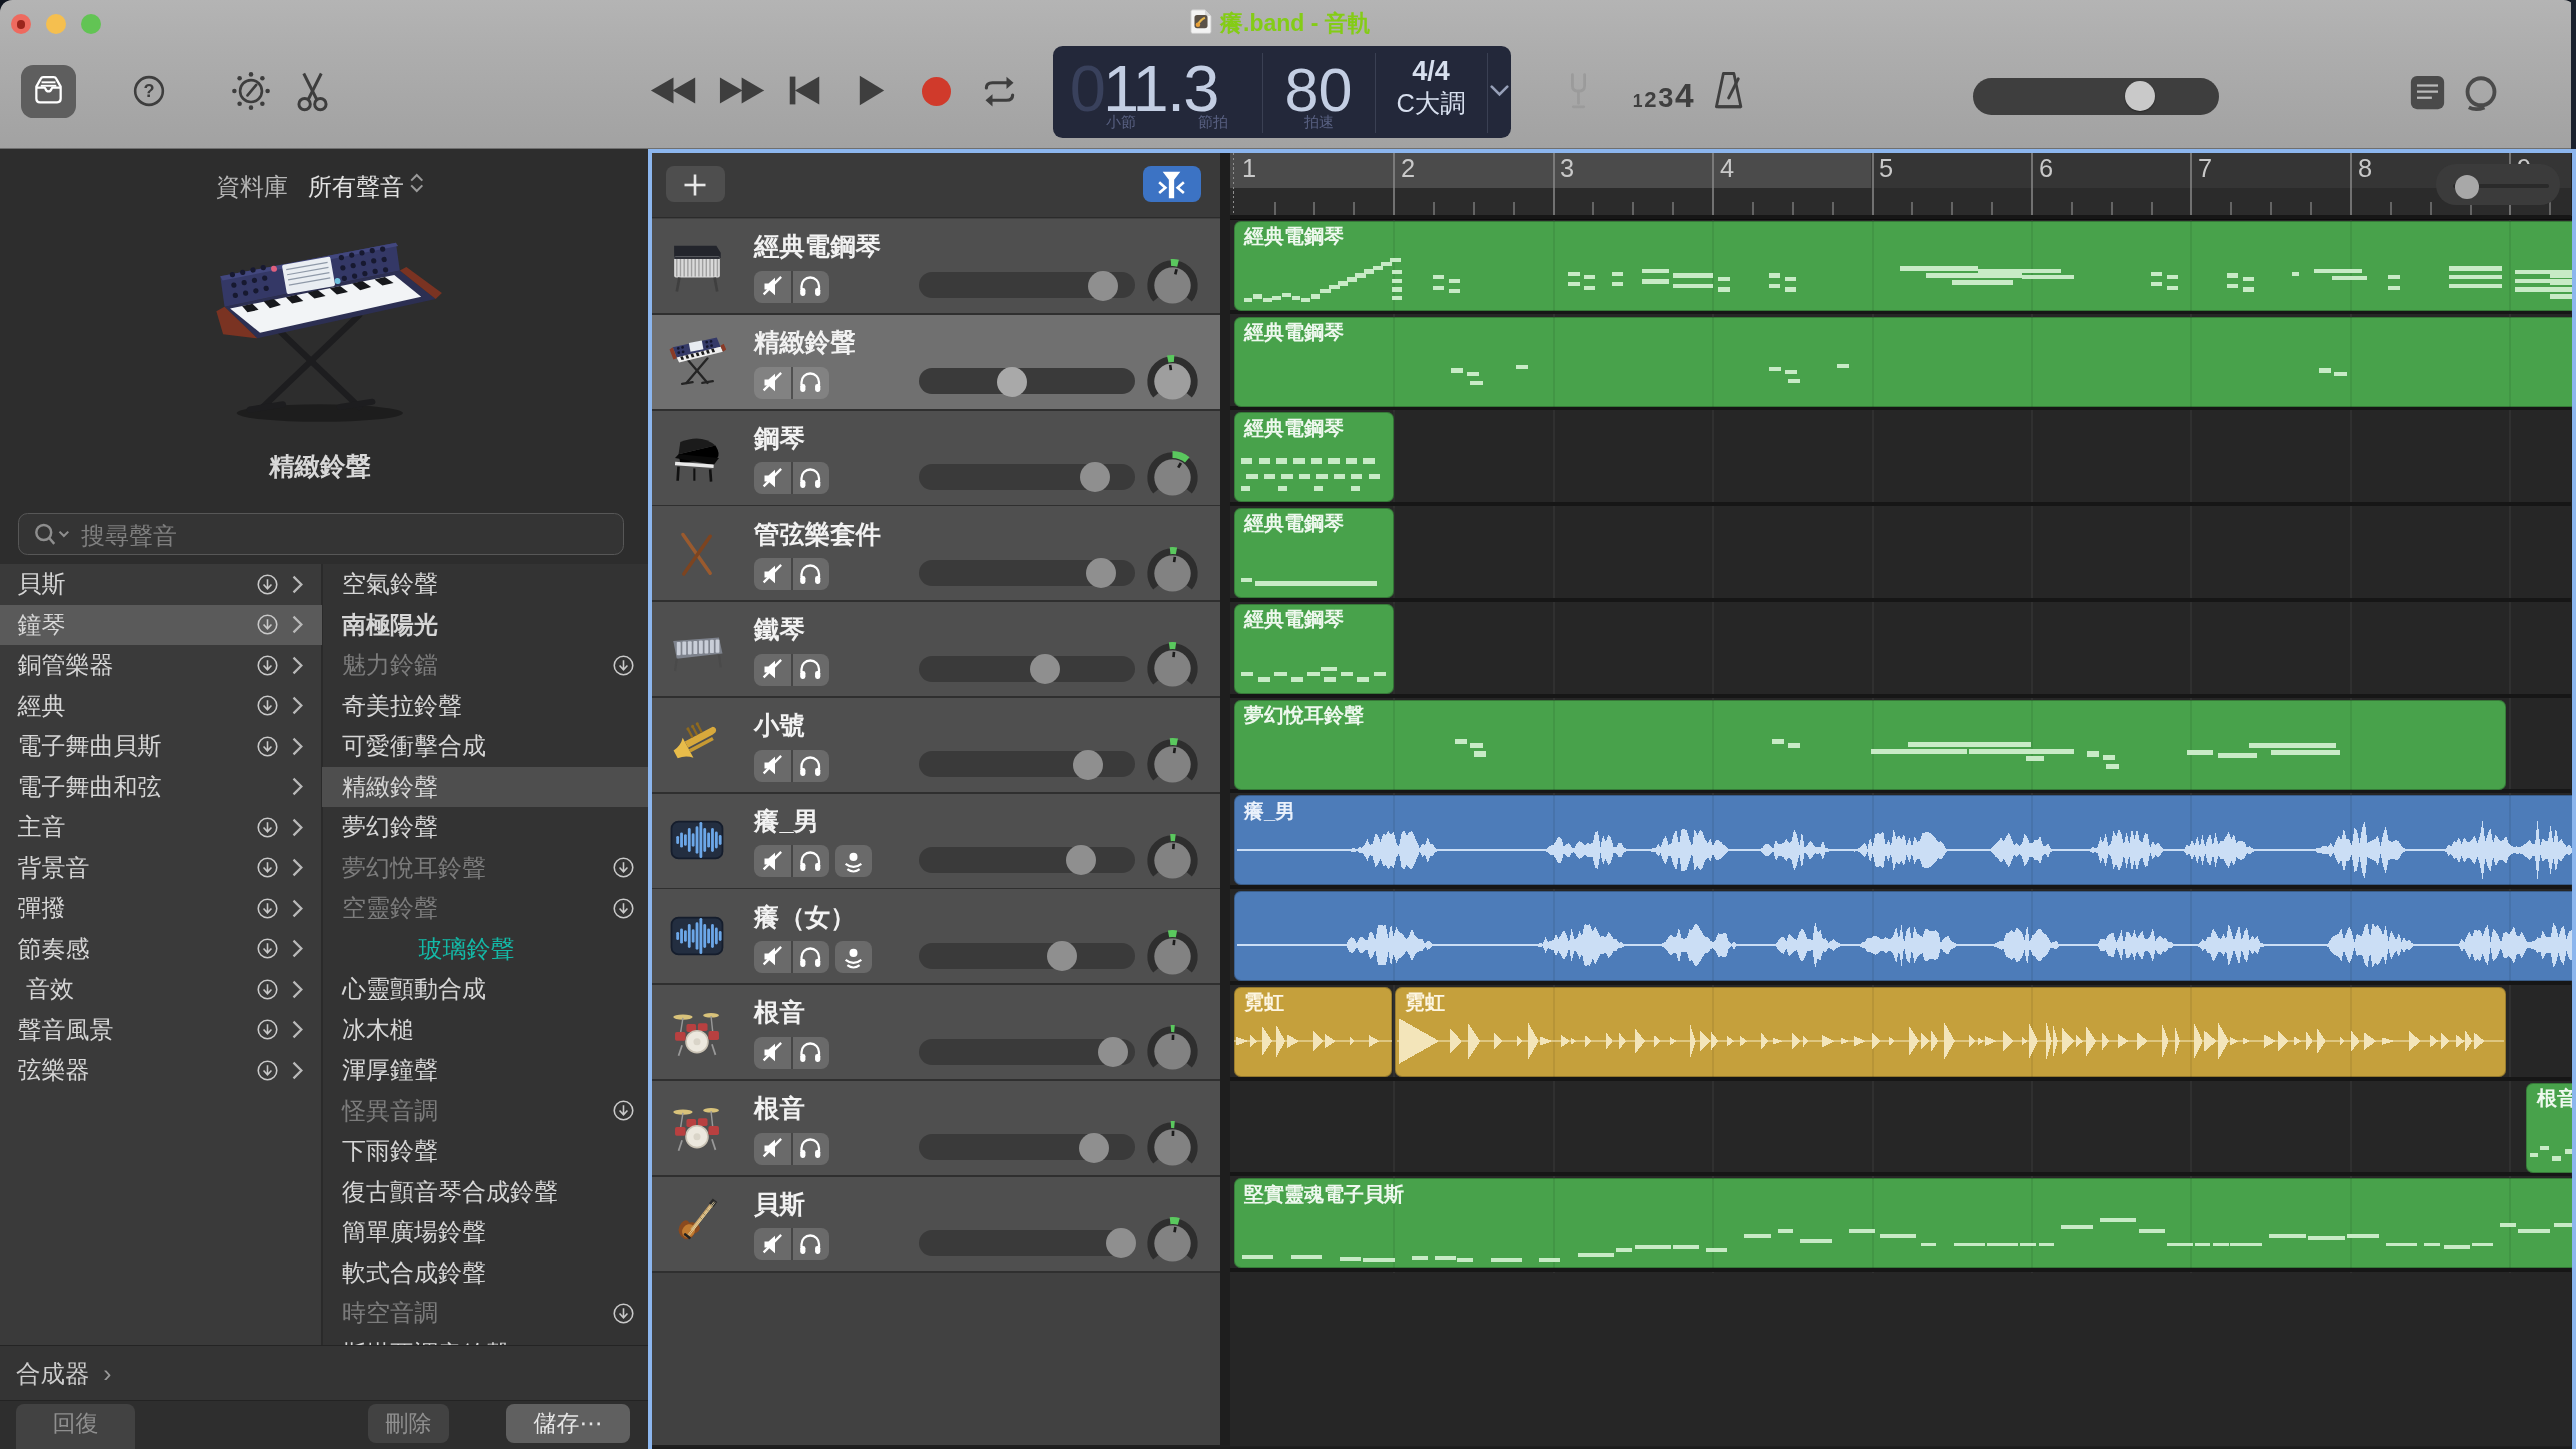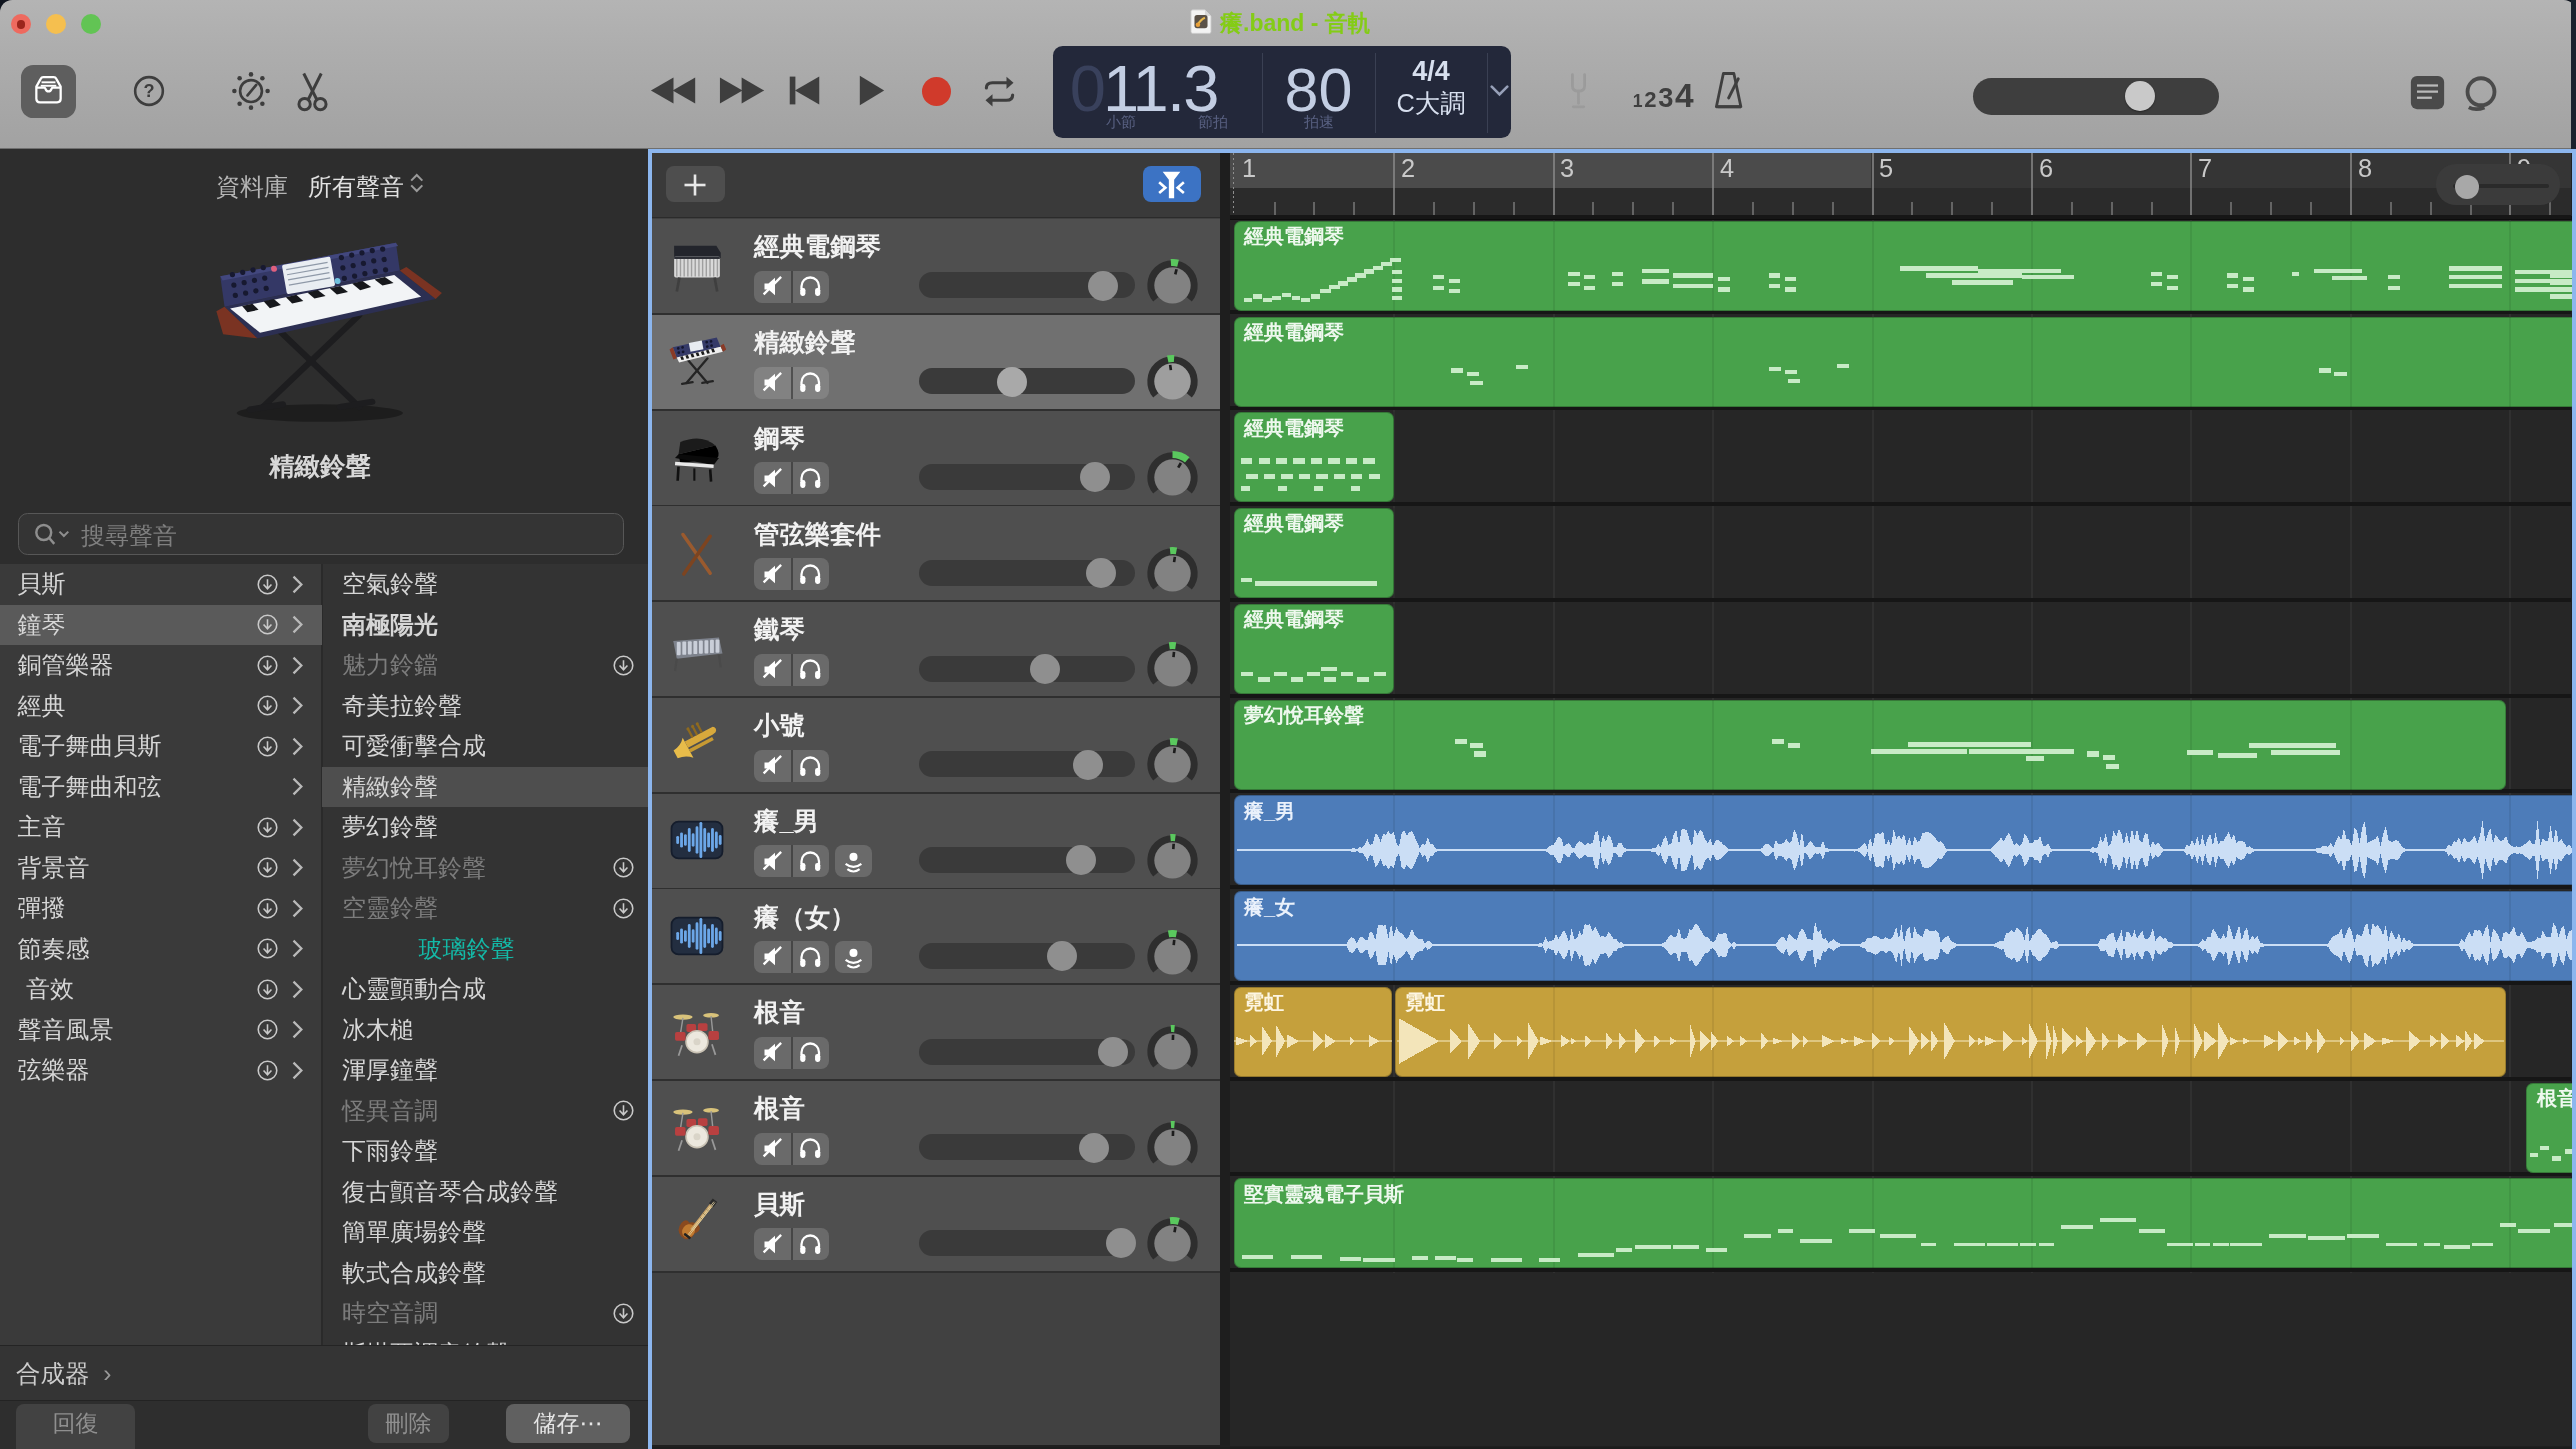--- a/index.html
+++ b/index.html
@@ -1074,21 +1074,20 @@
     </svg>
 <div style="position:absolute;left:1234px;top:891px;width:1342px;height:90px;background:#4d7cb9;border-radius:7px 0px 0px 7px;overflow:hidden;box-shadow:inset 0 0 0 0.9px rgba(0,0,0,0.25);"></div>
 <div style="position:absolute;left:1393px;top:891px;width:1.8px;height:90px;background:rgba(0,0,0,0.07);"></div>
 <div style="position:absolute;left:1553px;top:891px;width:1.8px;height:90px;background:rgba(0,0,0,0.07);"></div>
 <div style="position:absolute;left:1712px;top:891px;width:1.8px;height:90px;background:rgba(0,0,0,0.07);"></div>
 <div style="position:absolute;left:1872px;top:891px;width:1.8px;height:90px;background:rgba(0,0,0,0.07);"></div>
 <div style="position:absolute;left:2031px;top:891px;width:1.8px;height:90px;background:rgba(0,0,0,0.07);"></div>
 <div style="position:absolute;left:2190px;top:891px;width:1.8px;height:90px;background:rgba(0,0,0,0.07);"></div>
 <div style="position:absolute;left:2350px;top:891px;width:1.8px;height:90px;background:rgba(0,0,0,0.07);"></div>
 <div style="position:absolute;left:2509px;top:891px;width:1.8px;height:90px;background:rgba(0,0,0,0.07);"></div>
-<div style="position:absolute;left:1244px;top:896px;width:1325px;height:23px;font-size:20px;font-weight:bold;color:#eaf1fb;line-height:23px;white-space:nowrap;">癢_女</div>
 <svg class="ab" style="left:1234px;top:891px" width="1342" height="89" viewBox="0 0 1532 102" shape-rendering="crispEdges">
       <path d="M0,62.0 L0,60.8 L3,60.8 L6,60.8 L9,60.8 L12,60.8 L15,60.8 L18,60.8 L21,60.8 L24,60.8 L27,60.8 L30,60.8 L33,60.8 L36,60.8 L39,60.8 L42,60.8 L45,60.8 L48,60.8 L51,60.8 L54,60.8 L57,60.8 L60,60.8 L63,60.8 L66,60.8 L69,60.8 L72,60.8 L75,60.8 L78,60.8 L81,60.8 L84,60.8 L87,60.8 L90,60.8 L93,60.8 L96,60.8 L99,60.8 L102,60.8 L105,60.8 L108,60.8 L111,60.8 L114,60.8 L117,60.8 L120,60.8 L123,60.8 L126,60.8 L129,54.9 L132,52.7 L135,55.1 L138,60.1 L141,53.2 L144,52.5 L147,55.8 L150,56.1 L153,46.3 L156,48.3 L159,56.5 L162,39.4 L165,38.8 L168,39.6 L171,39.4 L174,53.9 L177,38.0 L180,52.1 L183,41.1 L186,46.9 L189,48.3 L192,51.8 L195,55.4 L198,50.7 L201,43.0 L204,50.4 L207,53.6 L210,55.7 L213,54.7 L216,60.4 L219,56.6 L222,58.4 L225,60.8 L228,60.8 L231,60.8 L234,60.8 L237,60.8 L240,60.8 L243,60.8 L246,60.8 L249,60.8 L252,60.8 L255,60.8 L258,60.8 L261,60.8 L264,60.8 L267,60.8 L270,60.8 L273,60.8 L276,60.8 L279,60.8 L282,60.8 L285,60.8 L288,60.8 L291,60.8 L294,60.8 L297,60.8 L300,60.8 L303,60.8 L306,60.8 L309,60.8 L312,60.8 L315,60.8 L318,60.8 L321,60.8 L324,60.8 L327,60.8 L330,60.8 L333,60.8 L336,60.8 L339,60.8 L342,60.8 L345,60.8 L348,59.4 L351,60.6 L354,53.0 L357,58.6 L360,57.0 L363,56.5 L366,49.5 L369,55.0 L372,49.9 L375,44.9 L378,49.7 L381,58.8 L384,43.0 L387,55.5 L390,54.1 L393,46.3 L396,51.5 L399,37.3 L402,39.1 L405,38.2 L408,46.5 L411,40.2 L414,46.3 L417,52.2 L420,51.7 L423,53.2 L426,47.3 L429,50.1 L432,55.2 L435,54.9 L438,59.4 L441,58.7 L444,60.8 L447,60.8 L450,60.8 L453,60.8 L456,60.8 L459,60.8 L462,60.8 L465,60.8 L468,60.8 L471,60.8 L474,60.8 L477,60.8 L480,60.8 L483,60.8 L486,60.8 L489,59.8 L492,57.7 L495,52.8 L498,50.2 L501,53.5 L504,52.1 L507,41.9 L510,54.3 L513,54.7 L516,54.0 L519,44.1 L522,44.7 L525,38.1 L528,38.5 L531,43.1 L534,48.1 L537,53.2 L540,52.5 L543,57.0 L546,58.5 L549,55.6 L552,48.2 L555,49.3 L558,48.5 L561,48.2 L564,57.9 L567,60.8 L570,57.3 L573,60.8 L576,60.8 L579,60.8 L582,60.8 L585,60.8 L588,60.8 L591,60.8 L594,60.8 L597,60.8 L600,60.8 L603,60.8 L606,60.8 L609,60.8 L612,60.8 L615,60.8 L618,60.7 L621,56.5 L624,53.4 L627,52.2 L630,58.5 L633,48.9 L636,51.3 L639,54.6 L642,56.3 L645,47.5 L648,42.5 L651,47.1 L654,55.5 L657,54.8 L660,56.8 L663,34.8 L666,47.5 L669,44.2 L672,55.4 L675,53.9 L678,59.3 L681,57.6 L684,55.2 L687,57.9 L690,59.7 L693,60.8 L696,60.8 L699,60.8 L702,60.8 L705,60.8 L708,60.8 L711,60.8 L714,60.8 L717,59.0 L720,58.9 L723,53.5 L726,54.6 L729,52.5 L732,50.9 L735,52.6 L738,54.7 L741,55.5 L744,53.0 L747,54.7 L750,55.4 L753,50.0 L756,41.5 L759,55.3 L762,38.4 L765,59.7 L768,44.9 L771,40.7 L774,56.6 L777,41.2 L780,48.6 L783,50.7 L786,52.8 L789,43.3 L792,44.1 L795,46.4 L798,45.9 L801,45.2 L804,46.9 L807,59.2 L810,54.6 L813,52.4 L816,51.9 L819,57.3 L822,58.6 L825,60.8 L828,60.8 L831,60.8 L834,60.8 L837,60.8 L840,60.8 L843,60.8 L846,60.8 L849,60.8 L852,60.8 L855,60.8 L858,60.8 L861,60.8 L864,60.8 L867,60.8 L870,59.8 L873,58.6 L876,56.9 L879,57.1 L882,48.2 L885,47.5 L888,45.0 L891,47.8 L894,42.5 L897,43.9 L900,47.8 L903,56.5 L906,39.0 L909,58.8 L912,50.8 L915,48.7 L918,44.5 L921,43.2 L924,47.2 L927,49.7 L930,52.9 L933,59.4 L936,58.8 L939,57.0 L942,60.3 L945,60.8 L948,60.8 L951,60.8 L954,60.8 L957,60.8 L960,60.8 L963,60.8 L966,60.8 L969,60.8 L972,60.8 L975,60.8 L978,60.8 L981,60.8 L984,60.8 L987,60.8 L990,55.1 L993,55.0 L996,56.0 L999,50.1 L1002,48.8 L1005,48.2 L1008,59.3 L1011,53.7 L1014,44.5 L1017,59.8 L1020,46.7 L1023,47.7 L1026,53.8 L1029,45.1 L1032,55.2 L1035,49.6 L1038,45.1 L1041,55.7 L1044,55.0 L1047,51.9 L1050,42.3 L1053,57.1 L1056,52.5 L1059,51.0 L1062,55.1 L1065,53.4 L1068,58.9 L1071,58.6 L1074,60.8 L1077,60.8 L1080,60.8 L1083,60.8 L1086,60.8 L1089,60.8 L1092,60.8 L1095,60.8 L1098,60.8 L1101,60.8 L1104,59.5 L1107,55.4 L1110,58.3 L1113,52.6 L1116,52.7 L1119,42.7 L1122,47.5 L1125,53.5 L1128,54.6 L1131,49.6 L1134,55.6 L1137,37.6 L1140,46.2 L1143,57.1 L1146,48.4 L1149,38.6 L1152,56.9 L1155,46.5 L1158,42.0 L1161,57.1 L1164,51.4 L1167,55.4 L1170,51.2 L1173,59.7 L1176,60.0 L1179,60.8 L1182,60.8 L1185,60.8 L1188,60.8 L1191,60.8 L1194,60.8 L1197,60.8 L1200,60.8 L1203,60.8 L1206,60.8 L1209,60.8 L1212,60.8 L1215,60.8 L1218,60.8 L1221,60.8 L1224,60.8 L1227,60.8 L1230,60.8 L1233,60.8 L1236,60.8 L1239,60.8 L1242,60.8 L1245,60.8 L1248,60.8 L1251,60.0 L1254,55.1 L1257,51.6 L1260,50.2 L1263,48.8 L1266,42.9 L1269,55.9 L1272,47.8 L1275,40.4 L1278,46.8 L1281,59.0 L1284,49.2 L1287,51.0 L1290,51.1 L1293,40.2 L1296,36.9 L1299,53.0 L1302,36.4 L1305,41.2 L1308,38.6 L1311,44.0 L1314,50.3 L1317,39.3 L1320,58.2 L1323,45.4 L1326,50.7 L1329,56.2 L1332,48.1 L1335,58.1 L1338,53.3 L1341,58.2 L1344,56.0 L1347,59.8 L1350,60.8 L1353,60.8 L1356,60.8 L1359,60.8 L1362,60.8 L1365,60.8 L1368,60.8 L1371,60.8 L1374,60.8 L1377,60.8 L1380,60.8 L1383,60.8 L1386,60.8 L1389,60.8 L1392,60.8 L1395,60.8 L1398,60.8 L1401,60.8 L1404,54.5 L1407,58.6 L1410,52.0 L1413,46.4 L1416,52.8 L1419,43.7 L1422,45.6 L1425,43.8 L1428,51.9 L1431,43.3 L1434,38.7 L1437,59.0 L1440,43.0 L1443,46.3 L1446,50.8 L1449,59.3 L1452,48.1 L1455,47.1 L1458,49.9 L1461,45.9 L1464,40.2 L1467,51.5 L1470,51.7 L1473,46.8 L1476,53.2 L1479,59.1 L1482,58.4 L1485,57.8 L1488,56.6 L1491,53.0 L1494,54.8 L1497,44.9 L1500,52.1 L1503,52.8 L1506,53.3 L1509,36.7 L1512,40.7 L1515,53.0 L1518,42.9 L1521,39.4 L1524,55.5 L1527,46.3 L1530,44.6 L1532,62 L1530,79.4 L1527,77.7 L1524,68.5 L1521,84.6 L1518,81.1 L1515,71.0 L1512,83.3 L1509,87.3 L1506,70.7 L1503,71.2 L1500,71.9 L1497,79.1 L1494,69.2 L1491,71.0 L1488,67.4 L1485,66.2 L1482,65.6 L1479,64.9 L1476,70.8 L1473,77.2 L1470,72.3 L1467,72.5 L1464,83.8 L1461,78.1 L1458,74.1 L1455,76.9 L1452,75.9 L1449,64.7 L1446,73.2 L1443,77.7 L1440,81.0 L1437,65.0 L1434,85.3 L1431,80.7 L1428,72.1 L1425,80.2 L1422,78.4 L1419,80.3 L1416,71.2 L1413,77.6 L1410,72.0 L1407,65.4 L1404,69.5 L1401,63.2 L1398,63.2 L1395,63.2 L1392,63.2 L1389,63.2 L1386,63.2 L1383,63.2 L1380,63.2 L1377,63.2 L1374,63.2 L1371,63.2 L1368,63.2 L1365,63.2 L1362,63.2 L1359,63.2 L1356,63.2 L1353,63.2 L1350,63.2 L1347,64.2 L1344,68.0 L1341,65.8 L1338,70.7 L1335,65.9 L1332,75.9 L1329,67.8 L1326,73.3 L1323,78.6 L1320,65.8 L1317,84.7 L1314,73.7 L1311,80.0 L1308,85.4 L1305,82.8 L1302,87.6 L1299,71.0 L1296,87.1 L1293,83.8 L1290,72.9 L1287,73.0 L1284,74.8 L1281,65.0 L1278,77.2 L1275,83.6 L1272,76.2 L1269,68.1 L1266,81.1 L1263,75.2 L1260,73.8 L1257,72.4 L1254,68.9 L1251,64.0 L1248,63.2 L1245,63.2 L1242,63.2 L1239,63.2 L1236,63.2 L1233,63.2 L1230,63.2 L1227,63.2 L1224,63.2 L1221,63.2 L1218,63.2 L1215,63.2 L1212,63.2 L1209,63.2 L1206,63.2 L1203,63.2 L1200,63.2 L1197,63.2 L1194,63.2 L1191,63.2 L1188,63.2 L1185,63.2 L1182,63.2 L1179,63.2 L1176,64.0 L1173,64.3 L1170,72.8 L1167,68.6 L1164,72.6 L1161,66.9 L1158,82.0 L1155,77.5 L1152,67.1 L1149,85.4 L1146,75.6 L1143,66.9 L1140,77.8 L1137,86.4 L1134,68.4 L1131,74.4 L1128,69.4 L1125,70.5 L1122,76.5 L1119,81.3 L1116,71.3 L1113,71.4 L1110,65.7 L1107,68.6 L1104,64.5 L1101,63.2 L1098,63.2 L1095,63.2 L1092,63.2 L1089,63.2 L1086,63.2 L1083,63.2 L1080,63.2 L1077,63.2 L1074,63.2 L1071,65.4 L1068,65.1 L1065,70.6 L1062,68.9 L1059,73.0 L1056,71.5 L1053,66.9 L1050,81.7 L1047,72.1 L1044,69.0 L1041,68.3 L1038,78.9 L1035,74.4 L1032,68.8 L1029,78.9 L1026,70.2 L1023,76.3 L1020,77.3 L1017,64.2 L1014,79.5 L1011,70.3 L1008,64.7 L1005,75.8 L1002,75.2 L999,73.9 L996,68.0 L993,69.0 L990,68.9 L987,63.2 L984,63.2 L981,63.2 L978,63.2 L975,63.2 L972,63.2 L969,63.2 L966,63.2 L963,63.2 L960,63.2 L957,63.2 L954,63.2 L951,63.2 L948,63.2 L945,63.2 L942,63.7 L939,67.0 L936,65.2 L933,64.6 L930,71.1 L927,74.3 L924,76.8 L921,80.8 L918,79.5 L915,75.3 L912,73.2 L909,65.2 L906,85.0 L903,67.5 L900,76.2 L897,80.1 L894,81.5 L891,76.2 L888,79.0 L885,76.5 L882,75.8 L879,66.9 L876,67.1 L873,65.4 L870,64.2 L867,63.2 L864,63.2 L861,63.2 L858,63.2 L855,63.2 L852,63.2 L849,63.2 L846,63.2 L843,63.2 L840,63.2 L837,63.2 L834,63.2 L831,63.2 L828,63.2 L825,63.2 L822,65.4 L819,66.7 L816,72.1 L813,71.6 L810,69.4 L807,64.8 L804,77.1 L801,78.8 L798,78.1 L795,77.6 L792,79.9 L789,80.7 L786,71.2 L783,73.3 L780,75.4 L777,82.8 L774,67.4 L771,83.3 L768,79.1 L765,64.3 L762,85.6 L759,68.7 L756,82.5 L753,74.0 L750,68.6 L747,69.3 L744,71.0 L741,68.5 L738,69.3 L735,71.4 L732,73.1 L729,71.5 L726,69.4 L723,70.5 L720,65.1 L717,65.0 L714,63.2 L711,63.2 L708,63.2 L705,63.2 L702,63.2 L699,63.2 L696,63.2 L693,63.2 L690,64.3 L687,66.1 L684,68.8 L681,66.4 L678,64.7 L675,70.1 L672,68.6 L669,79.8 L666,76.5 L663,89.2 L660,67.2 L657,69.2 L654,68.5 L651,76.9 L648,81.5 L645,76.5 L642,67.7 L639,69.4 L636,72.7 L633,75.1 L630,65.5 L627,71.8 L624,70.6 L621,67.5 L618,63.3 L615,63.2 L612,63.2 L609,63.2 L606,63.2 L603,63.2 L600,63.2 L597,63.2 L594,63.2 L591,63.2 L588,63.2 L585,63.2 L582,63.2 L579,63.2 L576,63.2 L573,63.2 L570,66.7 L567,63.2 L564,66.1 L561,75.8 L558,75.5 L555,74.7 L552,75.8 L549,68.4 L546,65.5 L543,67.0 L540,71.5 L537,70.8 L534,75.9 L531,80.9 L528,85.5 L525,85.9 L522,79.3 L519,79.9 L516,70.0 L513,69.3 L510,69.7 L507,82.1 L504,71.9 L501,70.5 L498,73.8 L495,71.2 L492,66.3 L489,64.2 L486,63.2 L483,63.2 L480,63.2 L477,63.2 L474,63.2 L471,63.2 L468,63.2 L465,63.2 L462,63.2 L459,63.2 L456,63.2 L453,63.2 L450,63.2 L447,63.2 L444,63.2 L441,65.3 L438,64.6 L435,69.1 L432,68.8 L429,73.9 L426,76.7 L423,70.8 L420,72.3 L417,71.8 L414,77.7 L411,83.8 L408,77.5 L405,85.8 L402,84.9 L399,86.7 L396,72.5 L393,77.7 L390,69.9 L387,68.5 L384,81.0 L381,65.2 L378,74.3 L375,79.1 L372,74.1 L369,69.0 L366,74.5 L363,67.5 L360,67.0 L357,65.4 L354,71.0 L351,63.4 L348,64.6 L345,63.2 L342,63.2 L339,63.2 L336,63.2 L333,63.2 L330,63.2 L327,63.2 L324,63.2 L321,63.2 L318,63.2 L315,63.2 L312,63.2 L309,63.2 L306,63.2 L303,63.2 L300,63.2 L297,63.2 L294,63.2 L291,63.2 L288,63.2 L285,63.2 L282,63.2 L279,63.2 L276,63.2 L273,63.2 L270,63.2 L267,63.2 L264,63.2 L261,63.2 L258,63.2 L255,63.2 L252,63.2 L249,63.2 L246,63.2 L243,63.2 L240,63.2 L237,63.2 L234,63.2 L231,63.2 L228,63.2 L225,63.2 L222,65.6 L219,67.4 L216,63.6 L213,69.3 L210,68.3 L207,70.4 L204,73.6 L201,81.0 L198,73.3 L195,68.6 L192,72.2 L189,75.7 L186,77.1 L183,82.9 L180,71.9 L177,86.0 L174,70.1 L171,84.6 L168,84.4 L165,85.2 L162,84.6 L159,67.5 L156,75.7 L153,77.7 L150,67.9 L147,68.2 L144,71.5 L141,70.8 L138,63.9 L135,68.9 L132,71.3 L129,69.1 L126,63.2 L123,63.2 L120,63.2 L117,63.2 L114,63.2 L111,63.2 L108,63.2 L105,63.2 L102,63.2 L99,63.2 L96,63.2 L93,63.2 L90,63.2 L87,63.2 L84,63.2 L81,63.2 L78,63.2 L75,63.2 L72,63.2 L69,63.2 L66,63.2 L63,63.2 L60,63.2 L57,63.2 L54,63.2 L51,63.2 L48,63.2 L45,63.2 L42,63.2 L39,63.2 L36,63.2 L33,63.2 L30,63.2 L27,63.2 L24,63.2 L21,63.2 L18,63.2 L15,63.2 L12,63.2 L9,63.2 L6,63.2 L3,63.2 L0,63.2 z" fill="#cbdef5"></path>
       <rect x="0" y="61" width="1532" height="2" fill="#cbdef5"></rect>
     </svg>
 <div style="position:absolute;left:1234px;top:987px;width:158px;height:90px;background:#c5a03c;border-radius:7px 7px 7px 7px;overflow:hidden;box-shadow:inset 0 0 0 0.9px rgba(0,0,0,0.25);"></div>
 <div style="position:absolute;left:1244px;top:991px;width:140px;height:23px;font-size:20px;font-weight:bold;color:#fdf6e3;line-height:23px;white-space:nowrap;">霓虹</div>
 <svg class="ab" style="left:1234px;top:987px" width="158" height="89" viewBox="0 0 180 102" shape-rendering="crispEdges">
       <rect x="0" y="61.2" width="180" height="1.6" fill="#f3e5ba" opacity="0.55"></rect>
       <path d="M2,57 L2,67 L16,62 z" fill="#f3e5ba"></path>
       <path d="M18,55 L18,69 L26,62 z" fill="#f3e5ba"></path>

